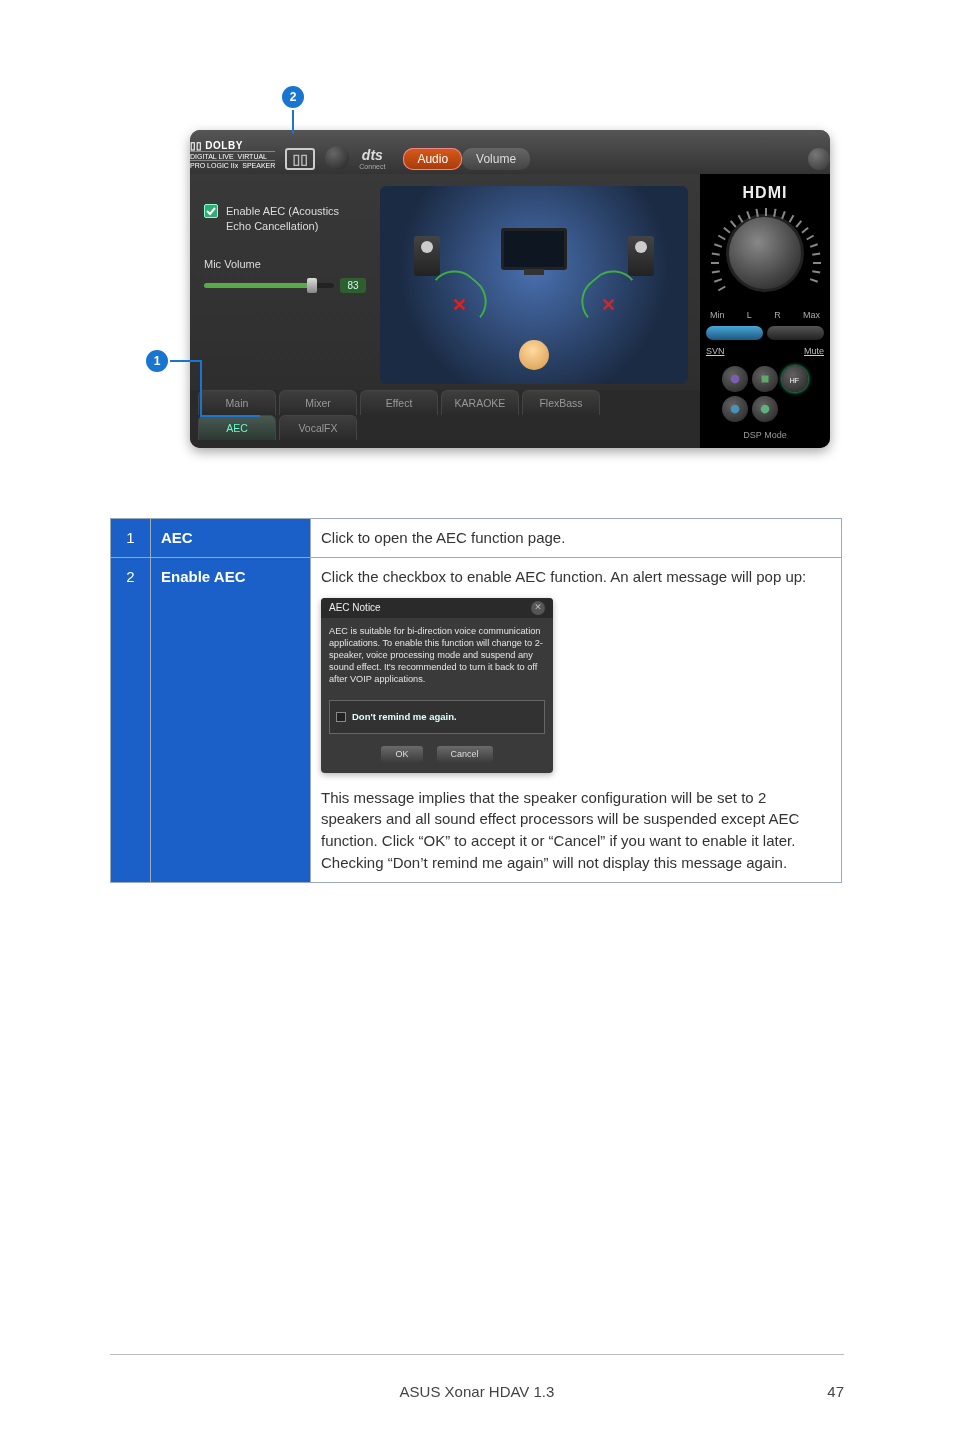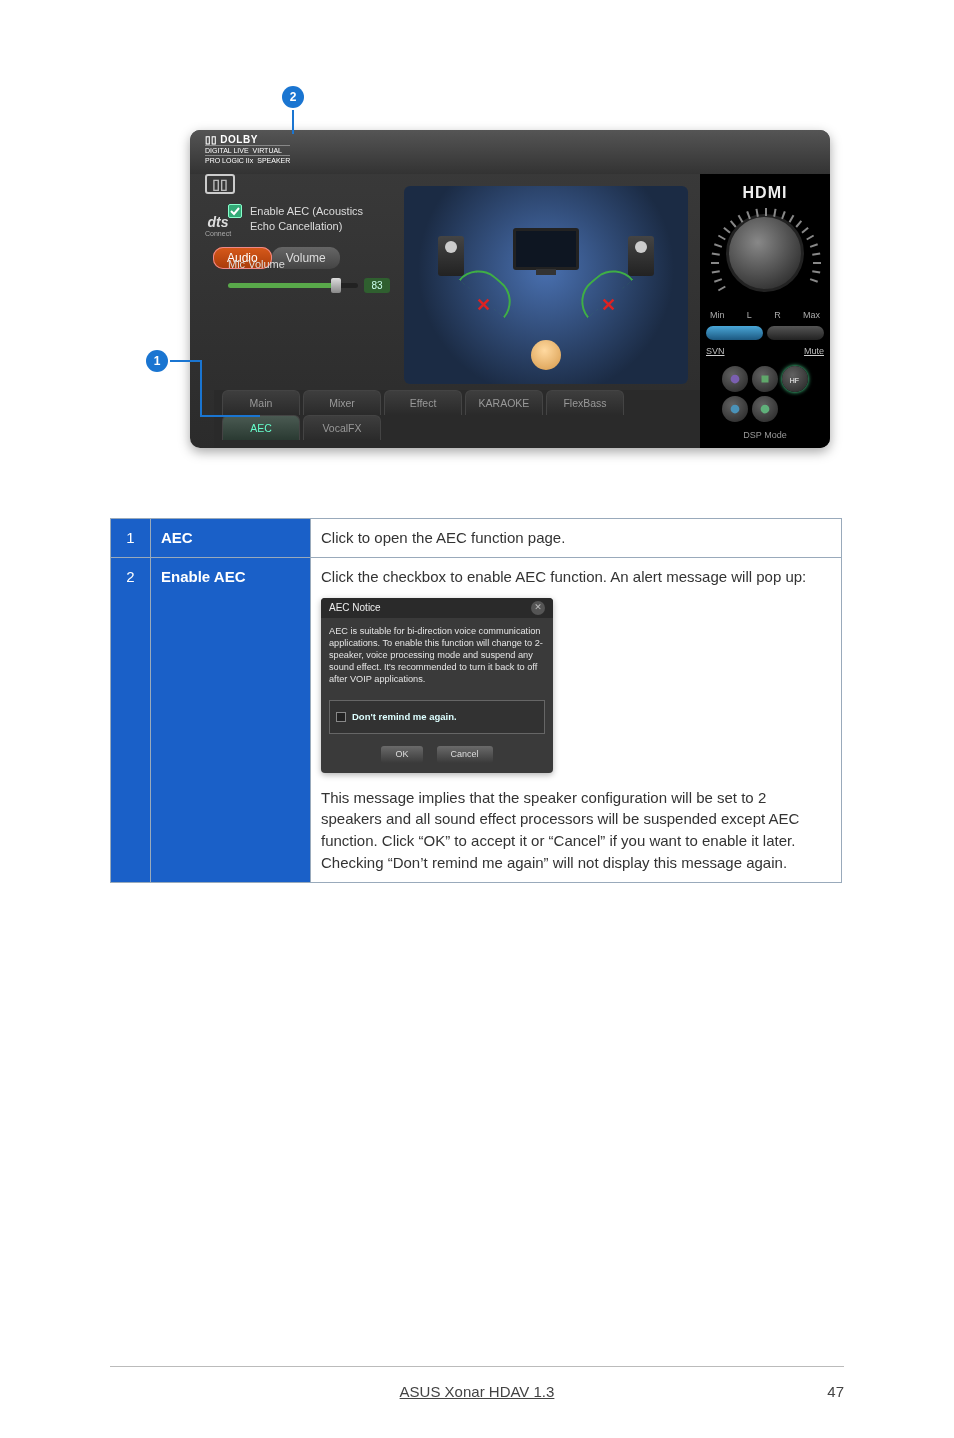--- a/index.html
+++ b/index.html
@@ -65,26 +65,25 @@
       border-radius: 10px;
       color: #cfcfcf;
       box-shadow: 0 4px 12px rgba(0,0,0,.35);
       overflow: hidden;
       display: flex;
       flex-direction: column;
     }
 
     .app-header {
       display: flex;
-      align-items: flex-start;
+      align-items: flex-end;
       height: 44px;
-      padding: 4px 15px;
+      padding: 4px 0;
       background: linear-gradient(#555, #333);
       gap: 10px;
-      flex-direction: column;
     }
     .dolby-badge {
       font-size: 8px;
       color: #fff;
       line-height: 1.1;
     }
     .dolby-top { font-weight: bold; font-size: 10px; letter-spacing: .5px; }
     .dolby-sub { font-size: 7px; border-top: 1px solid #888; padding-top: 1px; display: flex; gap: 4px; }
     .dd-box { width: 30px; height: 22px; border: 2px solid #ccc; border-radius: 3px; display: flex; align-items: center; justify-content: center; font-size: 14px; font-weight: bold; color: #bbb; }
     .globe-icon { width: 24px; height: 24px; border-radius: 50%; background: radial-gradient(circle at 35% 30%, #666, #222); }
@@ -107,21 +106,20 @@
       background: radial-gradient(circle at 35% 30%, #777, #333);
     }
 
     .app-body {
       display: flex;
       flex: 1;
     }
     .app-main {
       flex: 1;
       display: flex;
-      margin-left: 24px;
     }
     .left-panel {
       width: 190px;
       padding: 30px 14px 10px;
     }
     .chk-row { display: flex; gap: 8px; align-items: flex-start; font-size: 11px; color: #dcdcdc; line-height: 1.35; }
     .chk {
       width: 14px; height: 14px;
       background: #3a7; border: 1px solid #8fc; border-radius: 2px;
       display: flex; align-items: center; justify-content: center;
@@ -302,23 +300,22 @@
       border-radius: 3px; font-size: 9px; color: #ddd;
     }
 
     
     .footer {
       position: absolute;
       bottom: 38px; left: 0; right: 0;
       display: flex; justify-content: center; gap: 180px;
       font-size: 15px; color: #444;
       border-top: 1px solid #bbb;
-      padding-top: 16px;
+      padding-top: 28px;
       margin: 0 110px;
-      text-decoration: underline;
     }
     .footer .pn { position: absolute; right: 0; }
   </style>
 </head>
 <body>
 
 <div class="page-wrap">
 
   <div class="app-frame">
     <div class="callout callout-2">

